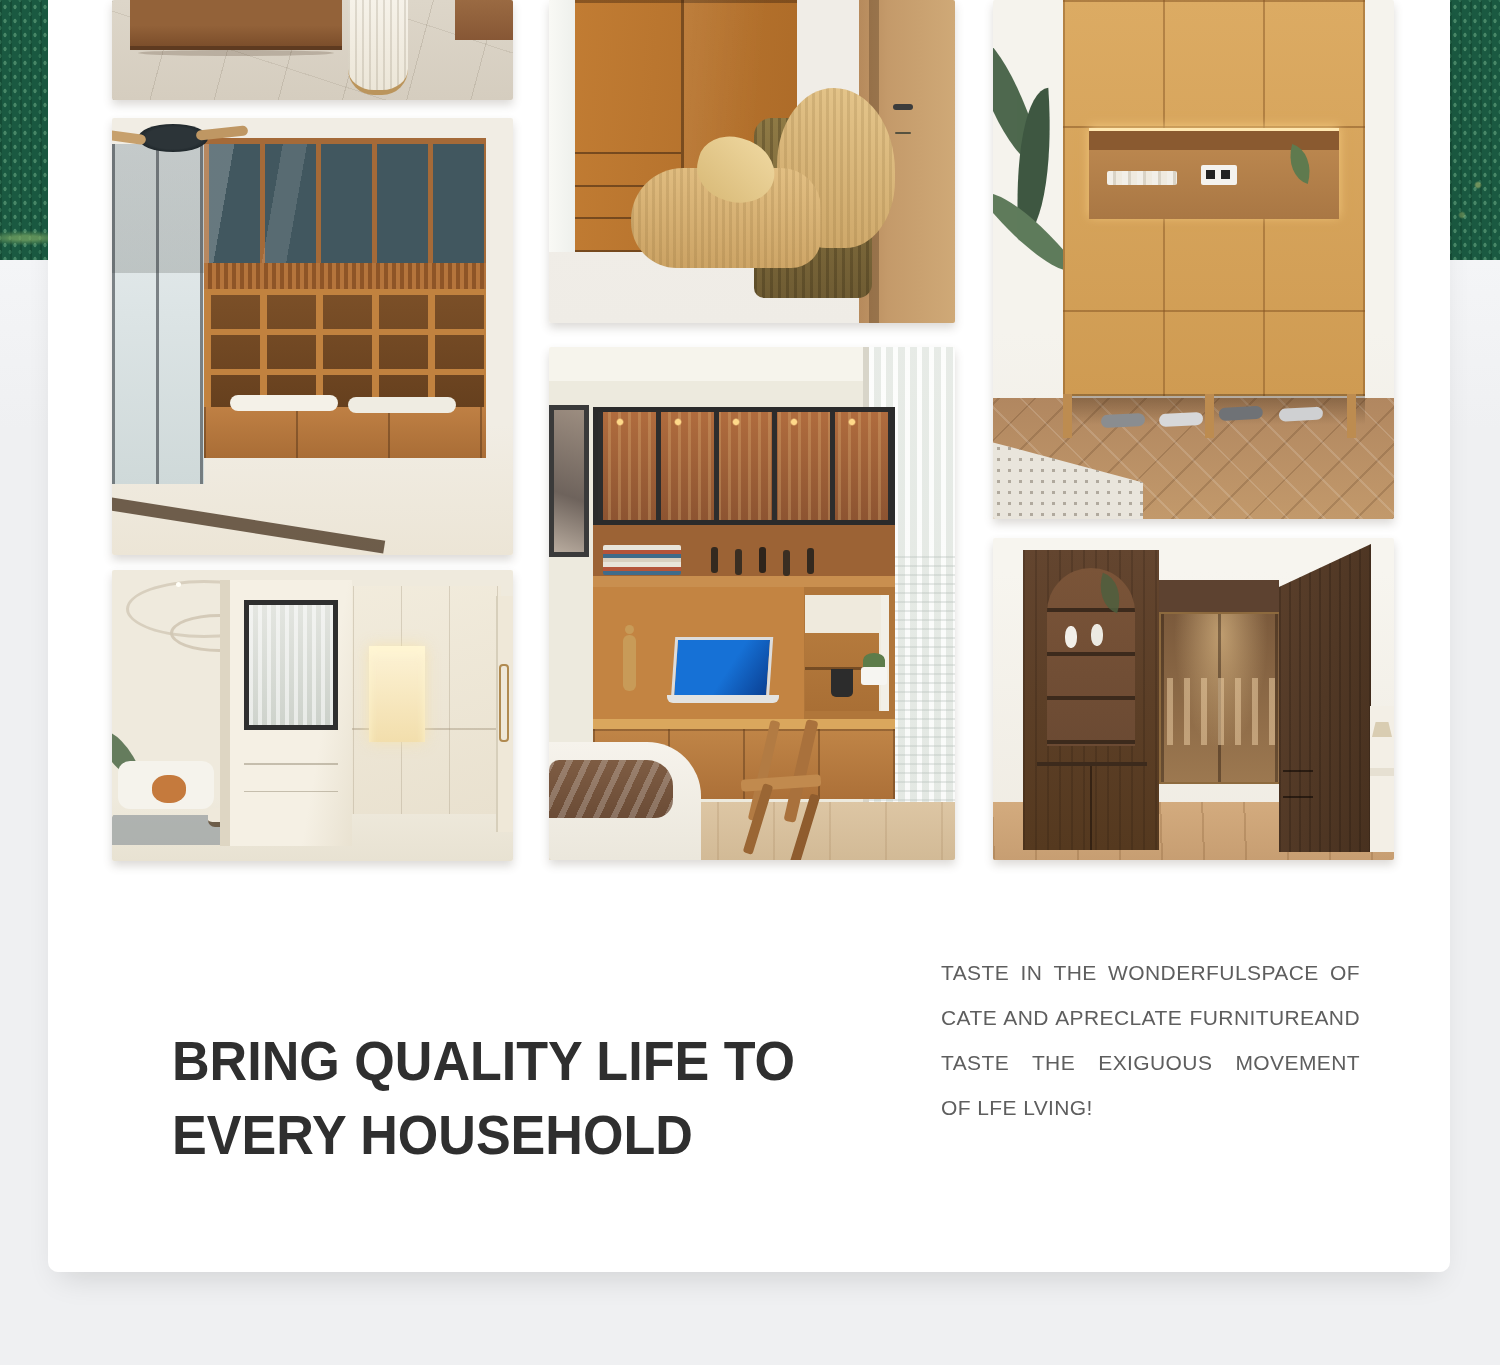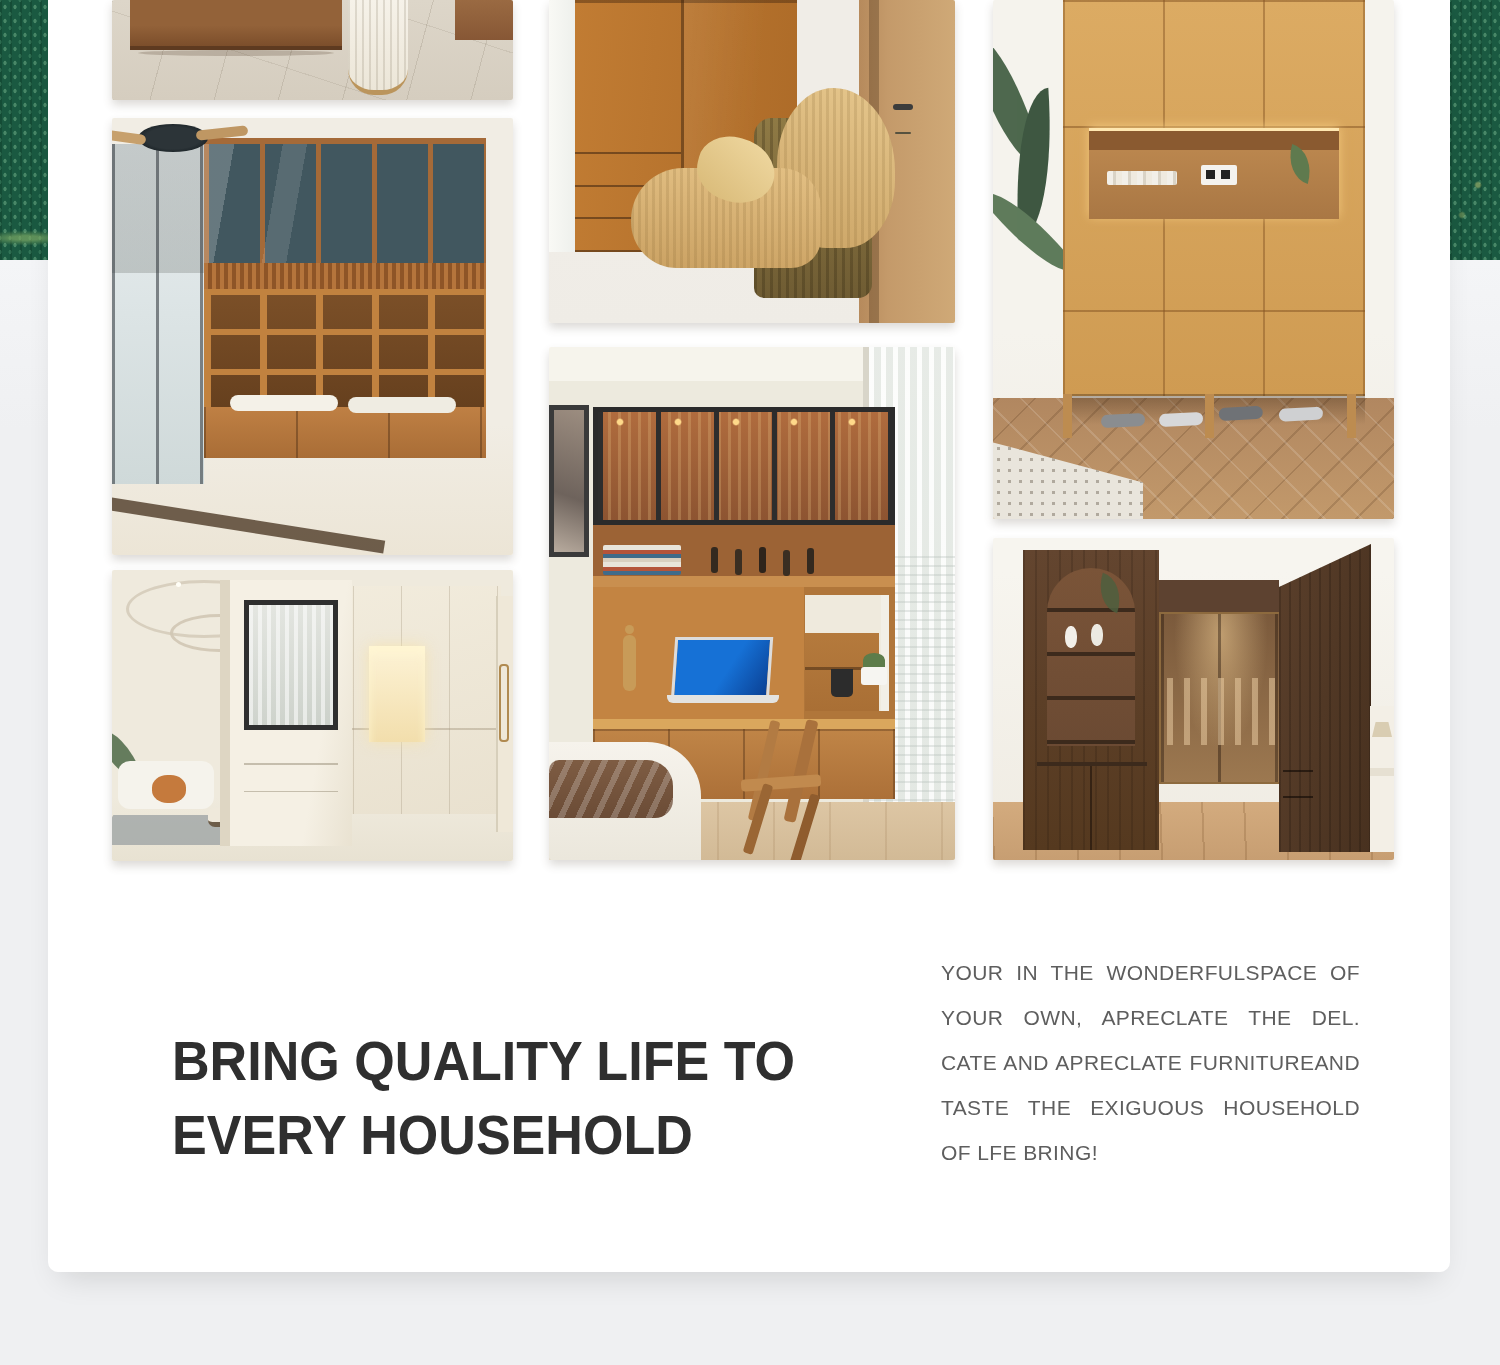--- a/index.html
+++ b/index.html
@@ -376,20 +376,19 @@
     <div class="p7-right-unit"></div>
     <div class="p7-lamp"></div>
   </div>
 
   <h1 class="heading">
     <span style="display:block">BRING QUALITY LIFE TO</span>
     <span style="display:block">EVERY HOUSEHOLD</span>
   </h1>
 
   <div class="description">
-    <div class="para-line">YOUR IN THE WONDERFULSPACE OF</div>
-    <div class="para-line">YOUR OWN, APRECLATE THE DEL.</div>
+    <div class="para-line">TASTE IN THE WONDERFULSPACE OF</div>
     <div class="para-line">CATE AND APRECLATE FURNITUREAND</div>
-    <div class="para-line">TASTE THE EXIGUOUS HOUSEHOLD</div>
-    <div class="para-line last">OF LFE BRING!</div>
+    <div class="para-line">TASTE THE EXIGUOUS MOVEMENT</div>
+    <div class="para-line last">OF LFE LVING!</div>
   </div>
 
 </div>
 
 </body></html>

